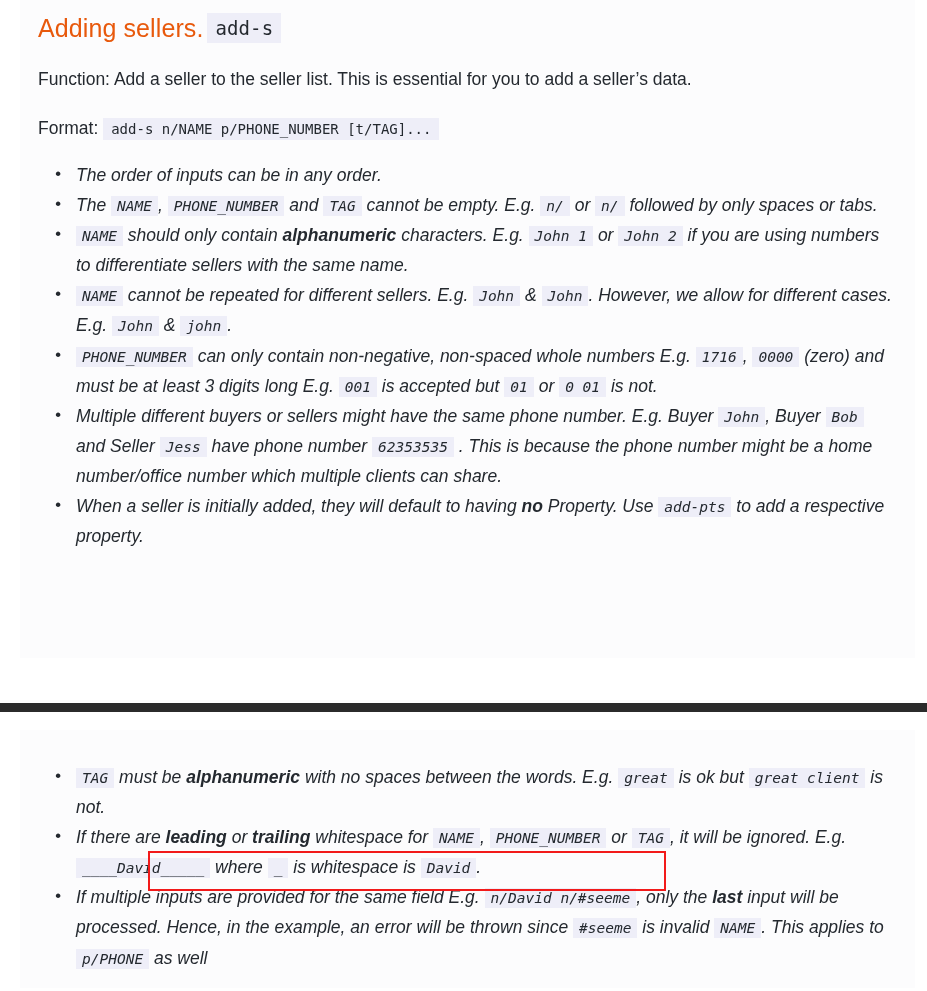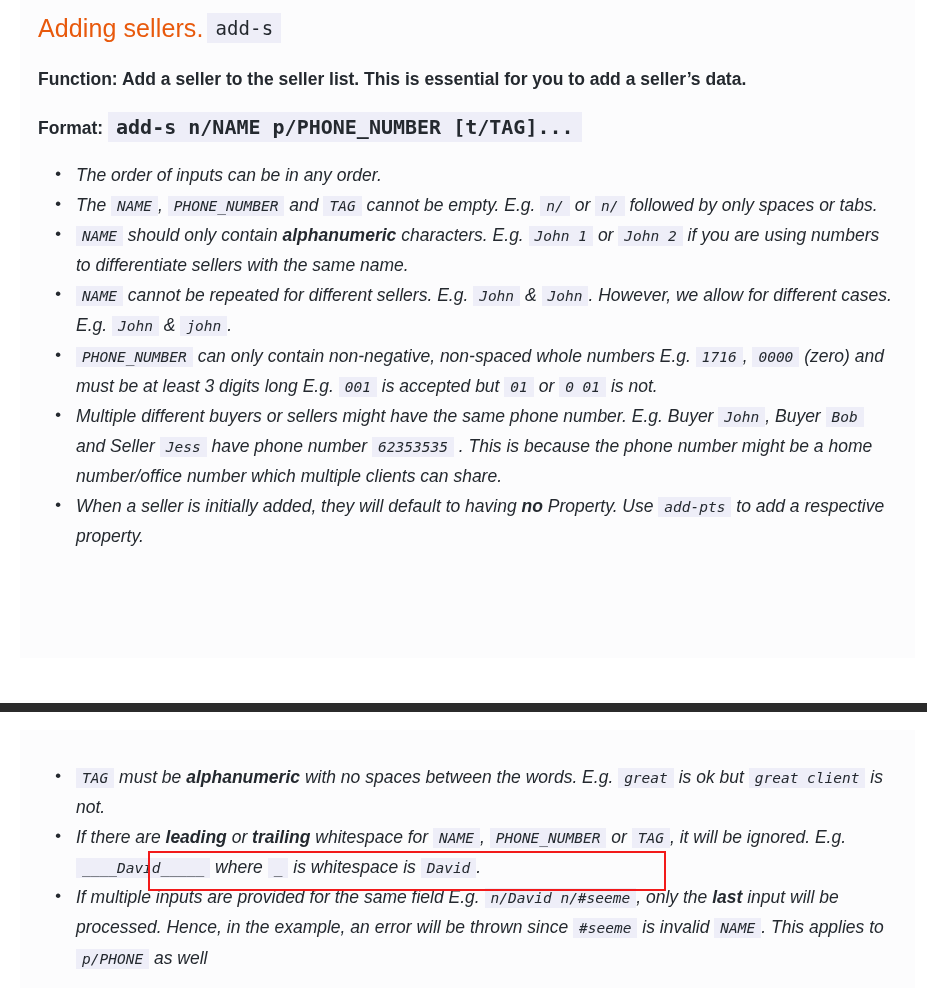--- a/index.html
+++ b/index.html
@@ -43,21 +43,20 @@
     font-weight: 400;
     color: #e8590c;
     line-height: 1.35;
     letter-spacing: 0.1px;
   }
 
   .para {
     font-size: 17.5px;
     line-height: 1.55;
     margin: 20px 0 0 0;
-    font-weight: bold;
   }
   #format-para { margin-top: 22px; }
 
   ul.rules {
     margin: 18px 0 0 0;
     padding-left: 38px;
     list-style: none;
   }
   ul.rules > li {
     position: relative;
@@ -89,21 +88,21 @@
 
   .title-code {
     font-size: 19px;
     padding: 4px 8px;
     position: relative;
     top: -2px;
     margin-left: 4px;
   }
 
   .format-code {
-    font-size: 20px;
+    font-size: 14px;
     padding: 3px 8px;
   }
 
   strong { font-weight: 700; }
 
   #divider {
     position: absolute;
     left: 0;
     top: 703px;
     width: 927px;

